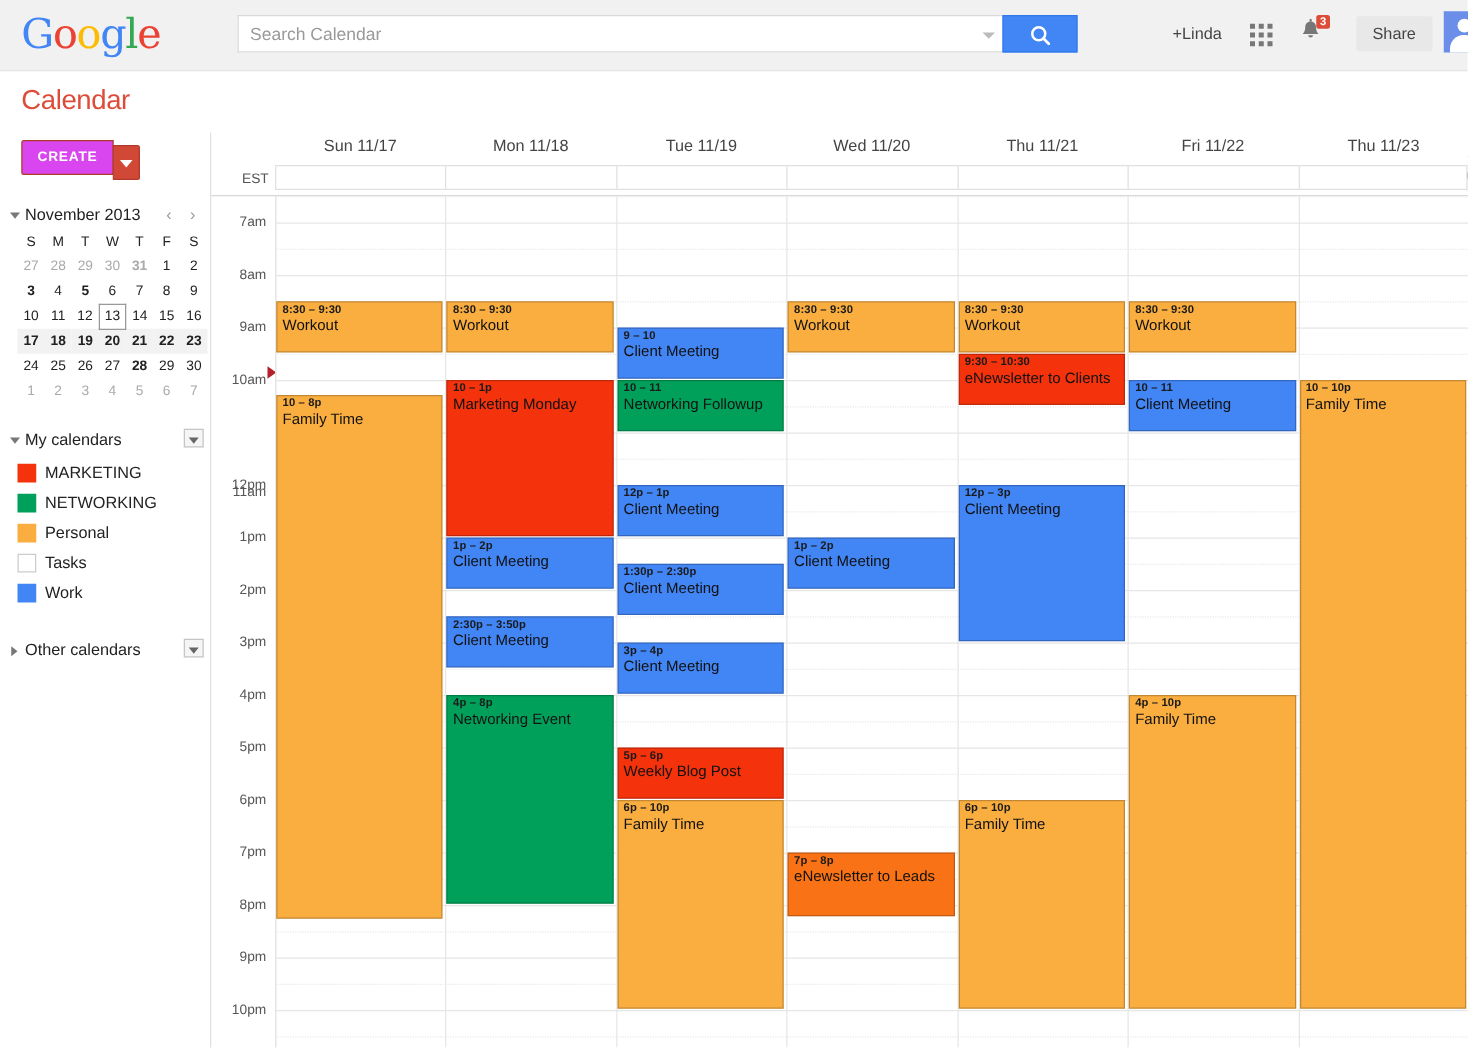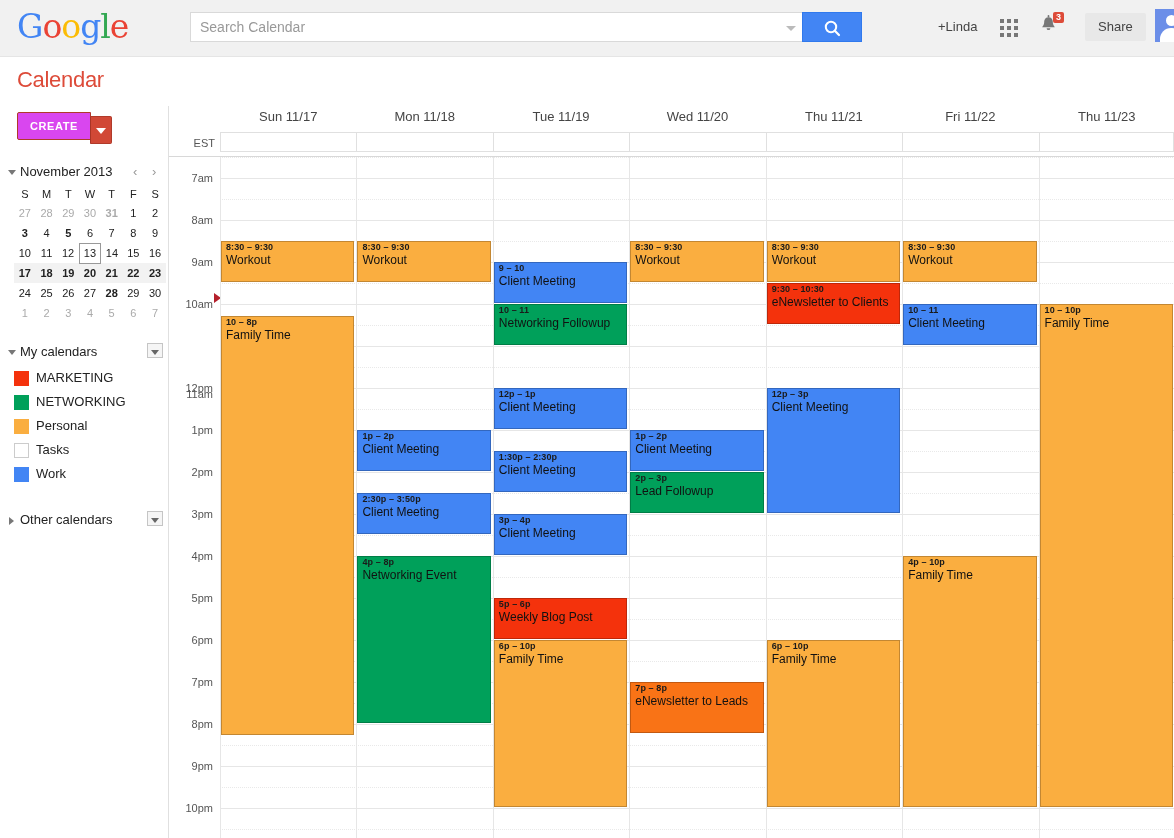--- a/index.html
+++ b/index.html
@@ -630,20 +630,24 @@
         <span class="etitle">Workout</span>
       </div>
       <div class="event" style="left: 52px; top: 147px; width: 133.429px; height: 419px; background: rgb(250, 174, 64); margin-top: 12px;">
         <span class="etime">10 – 8p</span>
         <span class="etitle">Family Time</span>
       </div>
       <div class="event" style="left: 188.429px; top: 84px; width: 133.429px; height: 41px; background: rgb(250, 174, 64);">
         <span class="etime">8:30 – 9:30</span>
         <span class="etitle">Workout</span>
       </div>
+      <div class="event" style="left: 188.429px; top: 147px; width: 133.429px; height: 125px; background: rgb(244, 50, 12);">
+        <span class="etime">10 – 1p</span>
+        <span class="etitle">Marketing Monday</span>
+      </div>
       <div class="event" style="left: 188.429px; top: 273px; width: 133.429px; height: 41px; background: rgb(66, 133, 244);">
         <span class="etime">1p – 2p</span>
         <span class="etitle">Client Meeting</span>
       </div>
       <div class="event" style="left: 188.429px; top: 336px; width: 133.429px; height: 41px; background: rgb(66, 133, 244);">
         <span class="etime">2:30p – 3:50p</span>
         <span class="etitle">Client Meeting</span>
       </div>
       <div class="event" style="left: 188.429px; top: 399px; width: 133.429px; height: 167px; background: rgb(0, 160, 90);">
         <span class="etime">4p – 8p</span>
@@ -678,24 +682,20 @@
         <span class="etitle">Family Time</span>
       </div>
       <div class="event" style="left: 461.286px; top: 84px; width: 133.429px; height: 41px; background: rgb(250, 174, 64);">
         <span class="etime">8:30 – 9:30</span>
         <span class="etitle">Workout</span>
       </div>
       <div class="event" style="left: 461.286px; top: 273px; width: 133.429px; height: 41px; background: rgb(66, 133, 244);">
         <span class="etime">1p – 2p</span>
         <span class="etitle">Client Meeting</span>
       </div>
-      <div class="event" style="left: 461.286px; top: 315px; width: 133.429px; height: 41px; background: rgb(0, 160, 90);">
-        <span class="etime">2p – 3p</span>
-        <span class="etitle">Lead Followup</span>
-      </div>
       <div class="event" style="left: 461.286px; top: 525px; width: 133.429px; height: 51px; background: #f97316;">
         <span class="etime">7p – 8p</span>
         <span class="etitle">eNewsletter to Leads</span>
       </div>
       <div class="event" style="left: 597.714px; top: 84px; width: 133.429px; height: 41px; background: rgb(250, 174, 64);">
         <span class="etime">8:30 – 9:30</span>
         <span class="etitle">Workout</span>
       </div>
       <div class="event" style="left: 597.714px; top: 126px; width: 133.429px; height: 41px; background: rgb(244, 50, 12);">
         <span class="etime">9:30 – 10:30</span>

